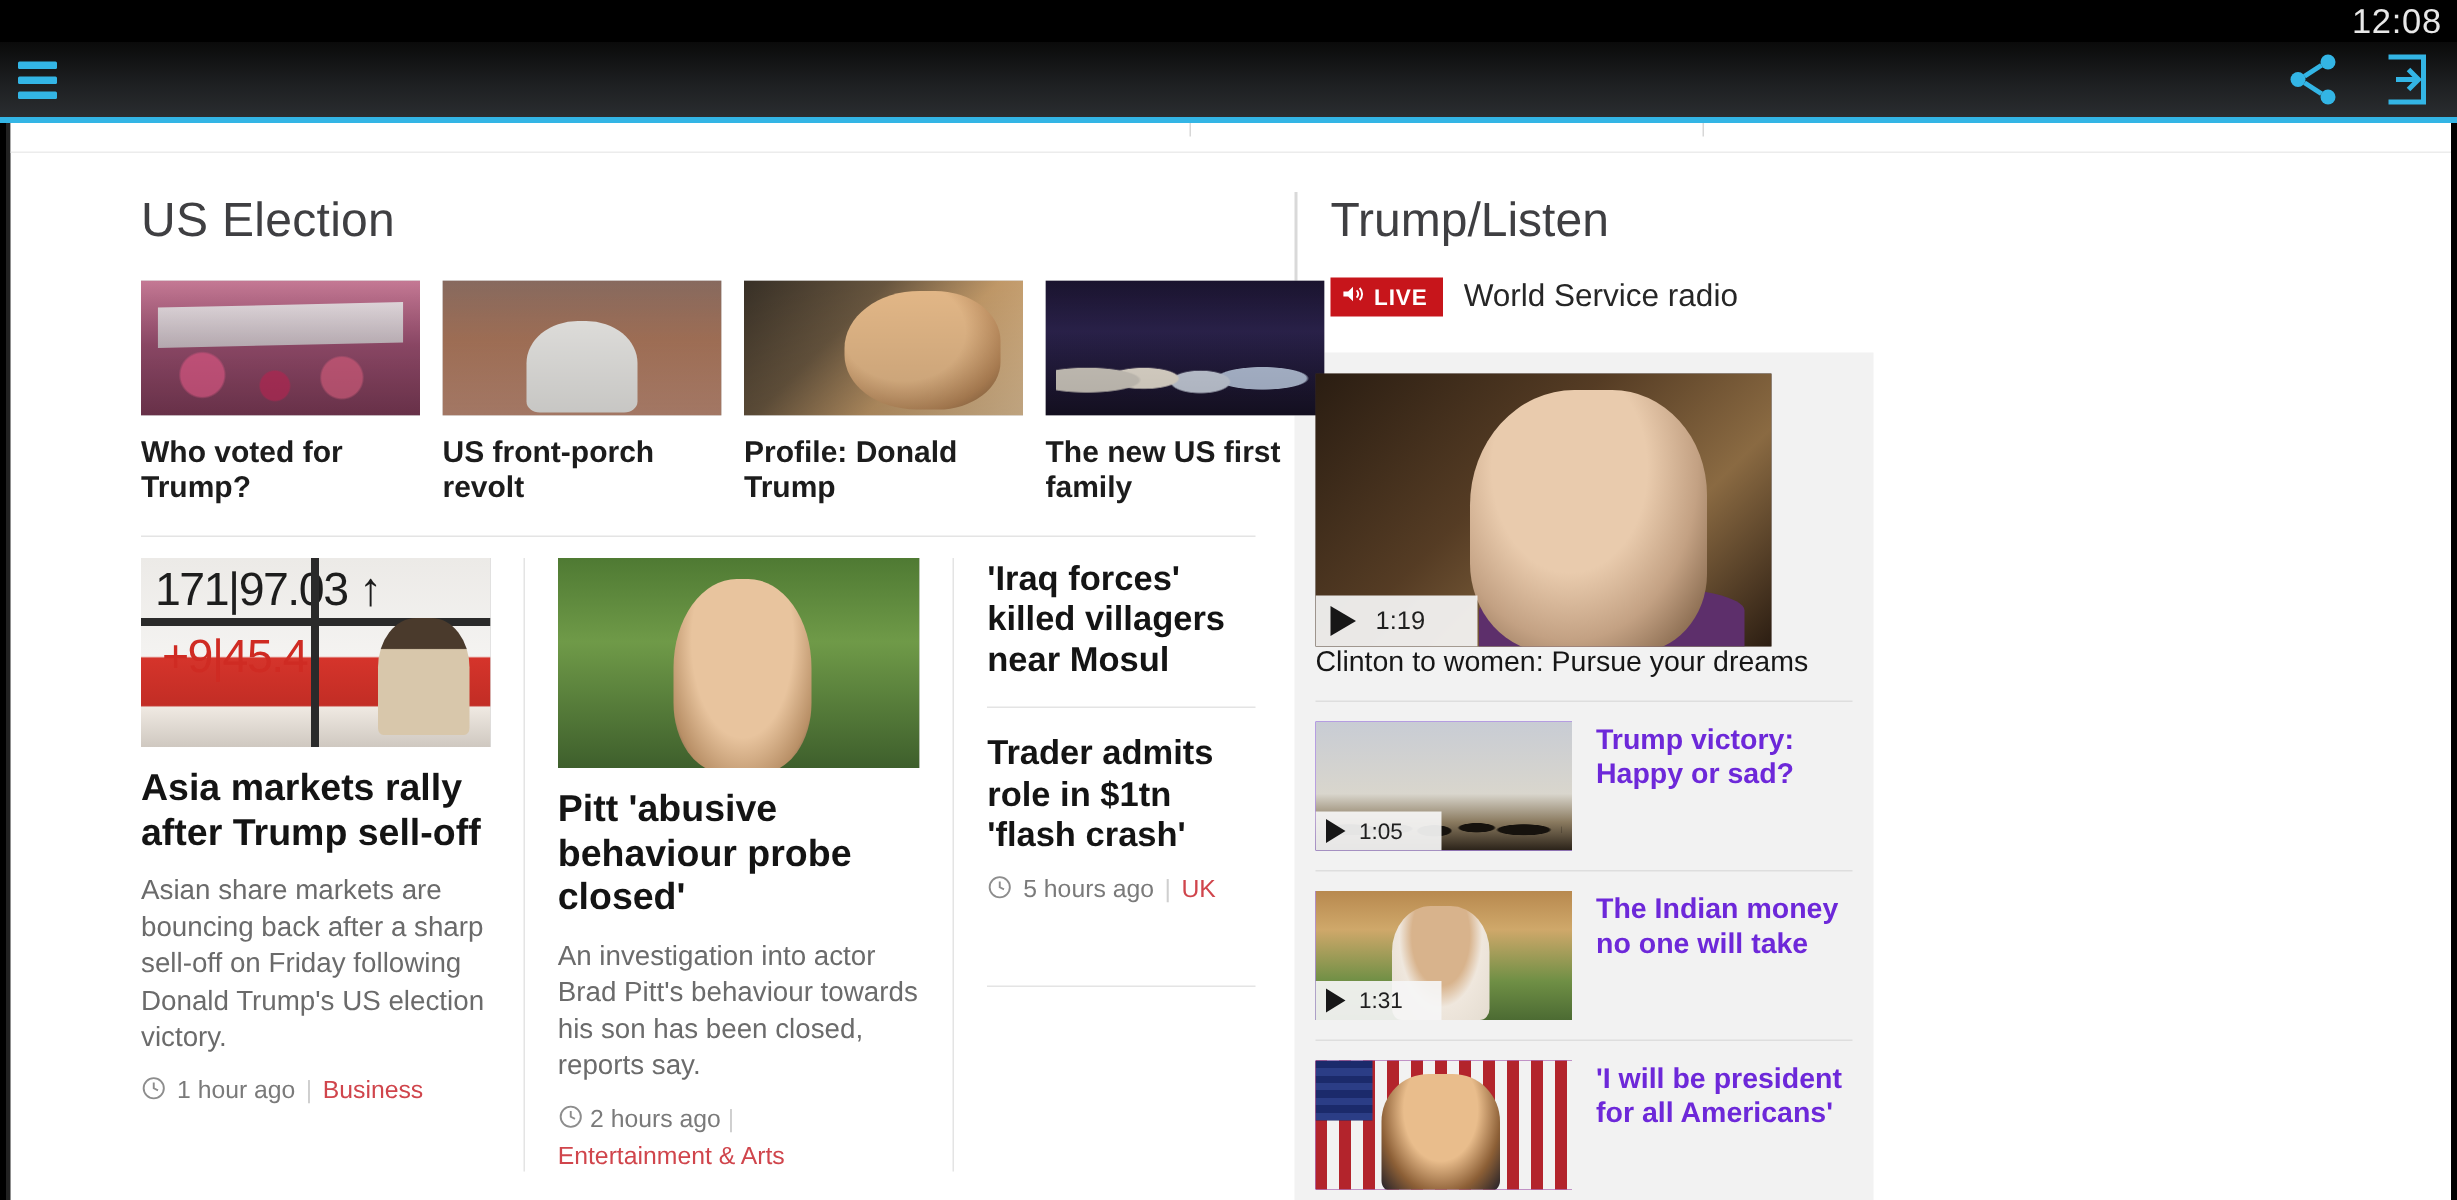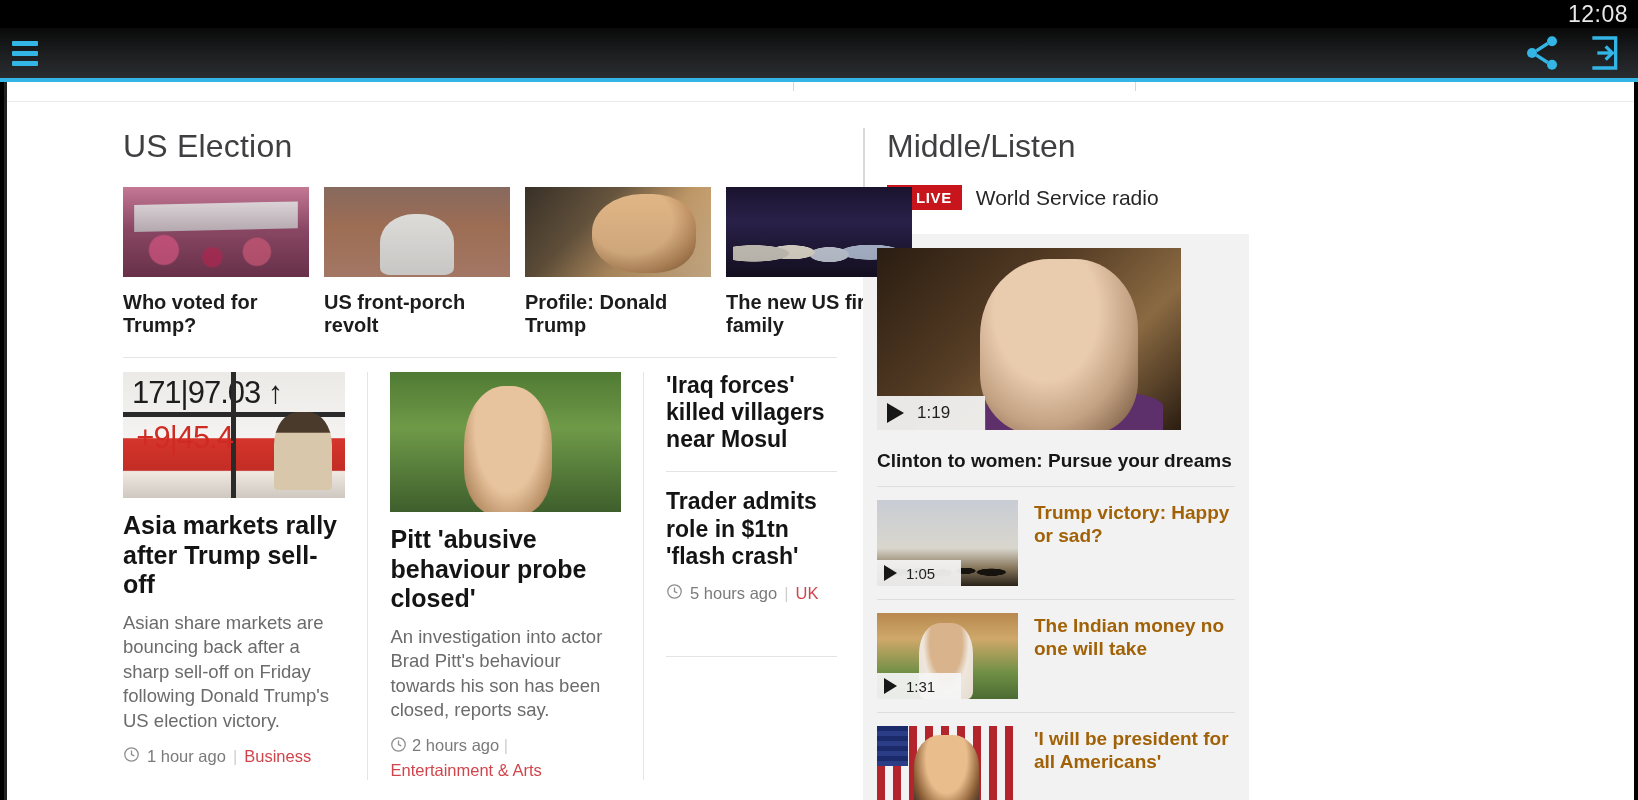--- a/index.html
+++ b/index.html
@@ -60,21 +60,21 @@
   }
   .nav-strip .tick { position: absolute; top: 0; width: 1px; height: 9px; background: #d7d7d7; }
 
   .page {
     display: flex;
     padding: 26px 0 0 0;
     height: 664px;
   }
 
   
-  .main-col { width: 830px; padding-left: 116px; }
+  .main-col { width: 830px; padding-left: 87px; }
   .aside-col { width: 800px; padding-left: 26px; }
 
   h2.section-title {
     font-size: 32px; font-weight: 400; color: #3f3f42;
     letter-spacing: .2px; margin-bottom: 22px;
     font-family: "Liberation Sans", sans-serif;
   }
 
   
   .promo-row { display: flex; gap: 15px; }
@@ -138,28 +138,28 @@
   .playbar {
     position: absolute; left: 0; bottom: 0; height: 34px; min-width: 108px;
     background: rgba(245,245,245,.93);
     display: flex; align-items: center; gap: 13px; padding: 0 14px 0 10px;
   }
   .playbar .tri {
     width: 0; height: 0; border-left: 17px solid #171717;
     border-top: 10px solid transparent; border-bottom: 10px solid transparent;
   }
   .playbar .dur { font-size: 17px; color: #1f1f1f; }
-  .hero-cap { font-size: 19px; font-weight: bold; color: #161616; margin: 20px 0 14px; }
+  .hero-cap { font-size: 19px; font-weight: normal; color: #161616; margin: 0 0 14px; }
 
   .vitem { display: flex; gap: 16px; padding: 13px 0; border-top: 1px solid #dedede; }
-  .vthumb { position: relative; width: 141px; height: 86px; flex: none; background: #6d28d9; overflow: hidden; }
+  .vthumb { position: relative; width: 171px; height: 86px; flex: none; background: #6d28d9; overflow: hidden; }
   .vthumb .playbar { height: 26px; min-width: 84px; padding: 0 10px 0 7px; gap: 9px; }
   .vthumb .playbar .tri { border-left-width: 13px; border-top-width: 8px; border-bottom-width: 8px; }
   .vthumb .playbar .dur { font-size: 15px; }
-  .vtitle { font-size: 19px; font-weight: bold; color: #a16207; line-height: 1.2; padding-top: 2px; }
+  .vtitle { font-size: 19px; font-weight: bold; color: #6d28d9; line-height: 1.2; padding-top: 2px; }
 
   
   .ph { position: absolute; inset: 0; }
   .ph.crowd1 { background:
       radial-gradient(circle at 22% 70%, #d75a86 0 9%, transparent 10%),
       radial-gradient(circle at 48% 78%, #b9335f 0 8%, transparent 9%),
       radial-gradient(circle at 72% 72%, #cf5d7f 0 9%, transparent 10%),
       linear-gradient(180deg,#cf7f9c 0%, #9a4f70 48%, #7e3b58 100%); }
   .ph.crowd1::after {
       content:""; position:absolute; left:6%; top:16%; width:88%; height:34%;
@@ -393,21 +393,21 @@
             </div>
 
             <hr class="csep tall">
 
           </div>
         </div>
       </div>
 
       <div class="aside-col">
         <div class="aside-head">
-          <h2>Middle/Listen</h2>
+          <h2>Trump/Listen</h2>
           <div class="live-row">
             <span class="live-badge">
               <span>
                 <svg width="16" height="14" viewBox="0 0 20 16">
                   <polygon points="2,6 6,6 10,2 10,14 6,10 2,10" fill="#fff"></polygon>
                   <path d="M13 5 a4 4 0 0 1 0 6" fill="none" stroke="#fff" stroke-width="1.6"></path>
                   <path d="M15.5 3 a7 7 0 0 1 0 10" fill="none" stroke="#fff" stroke-width="1.6"></path>
                 </svg>
               </span>
               <span>LIVE</span>

